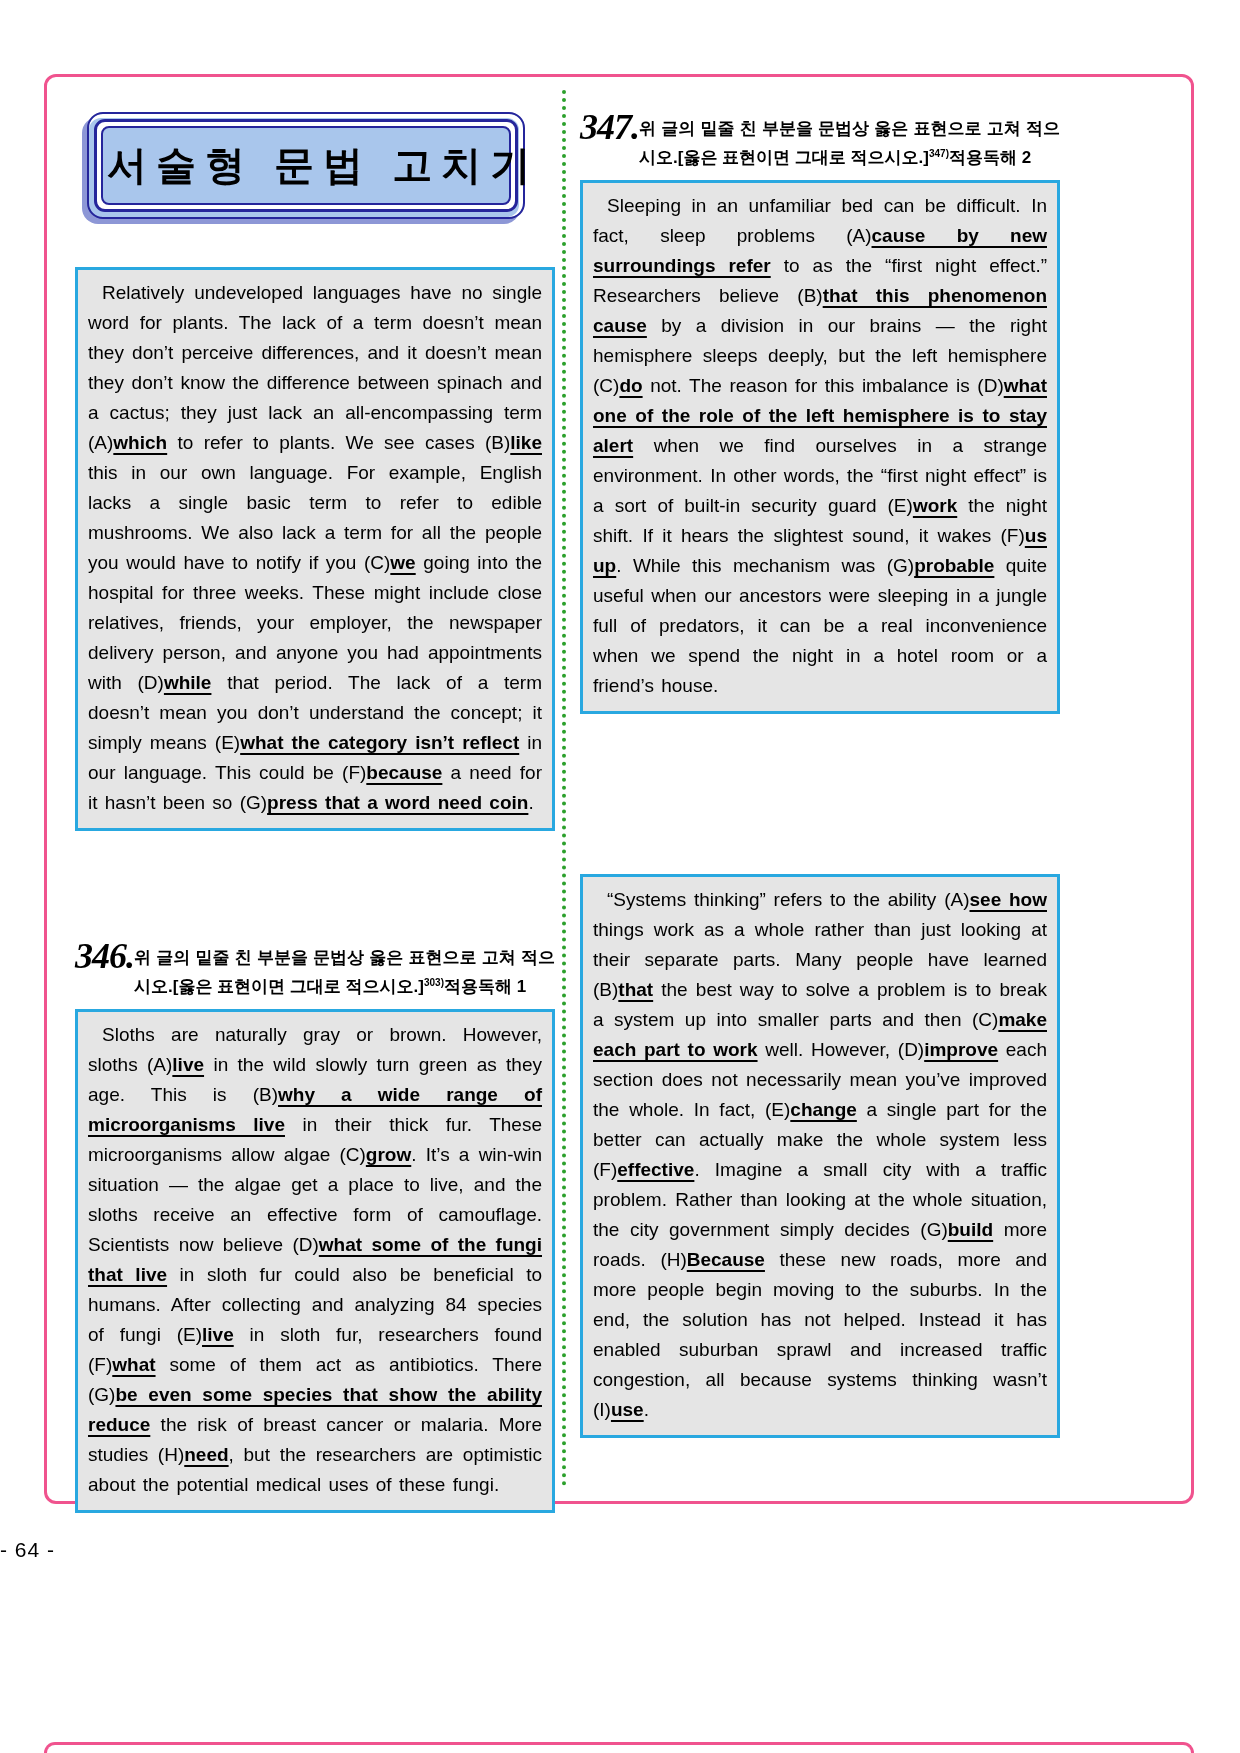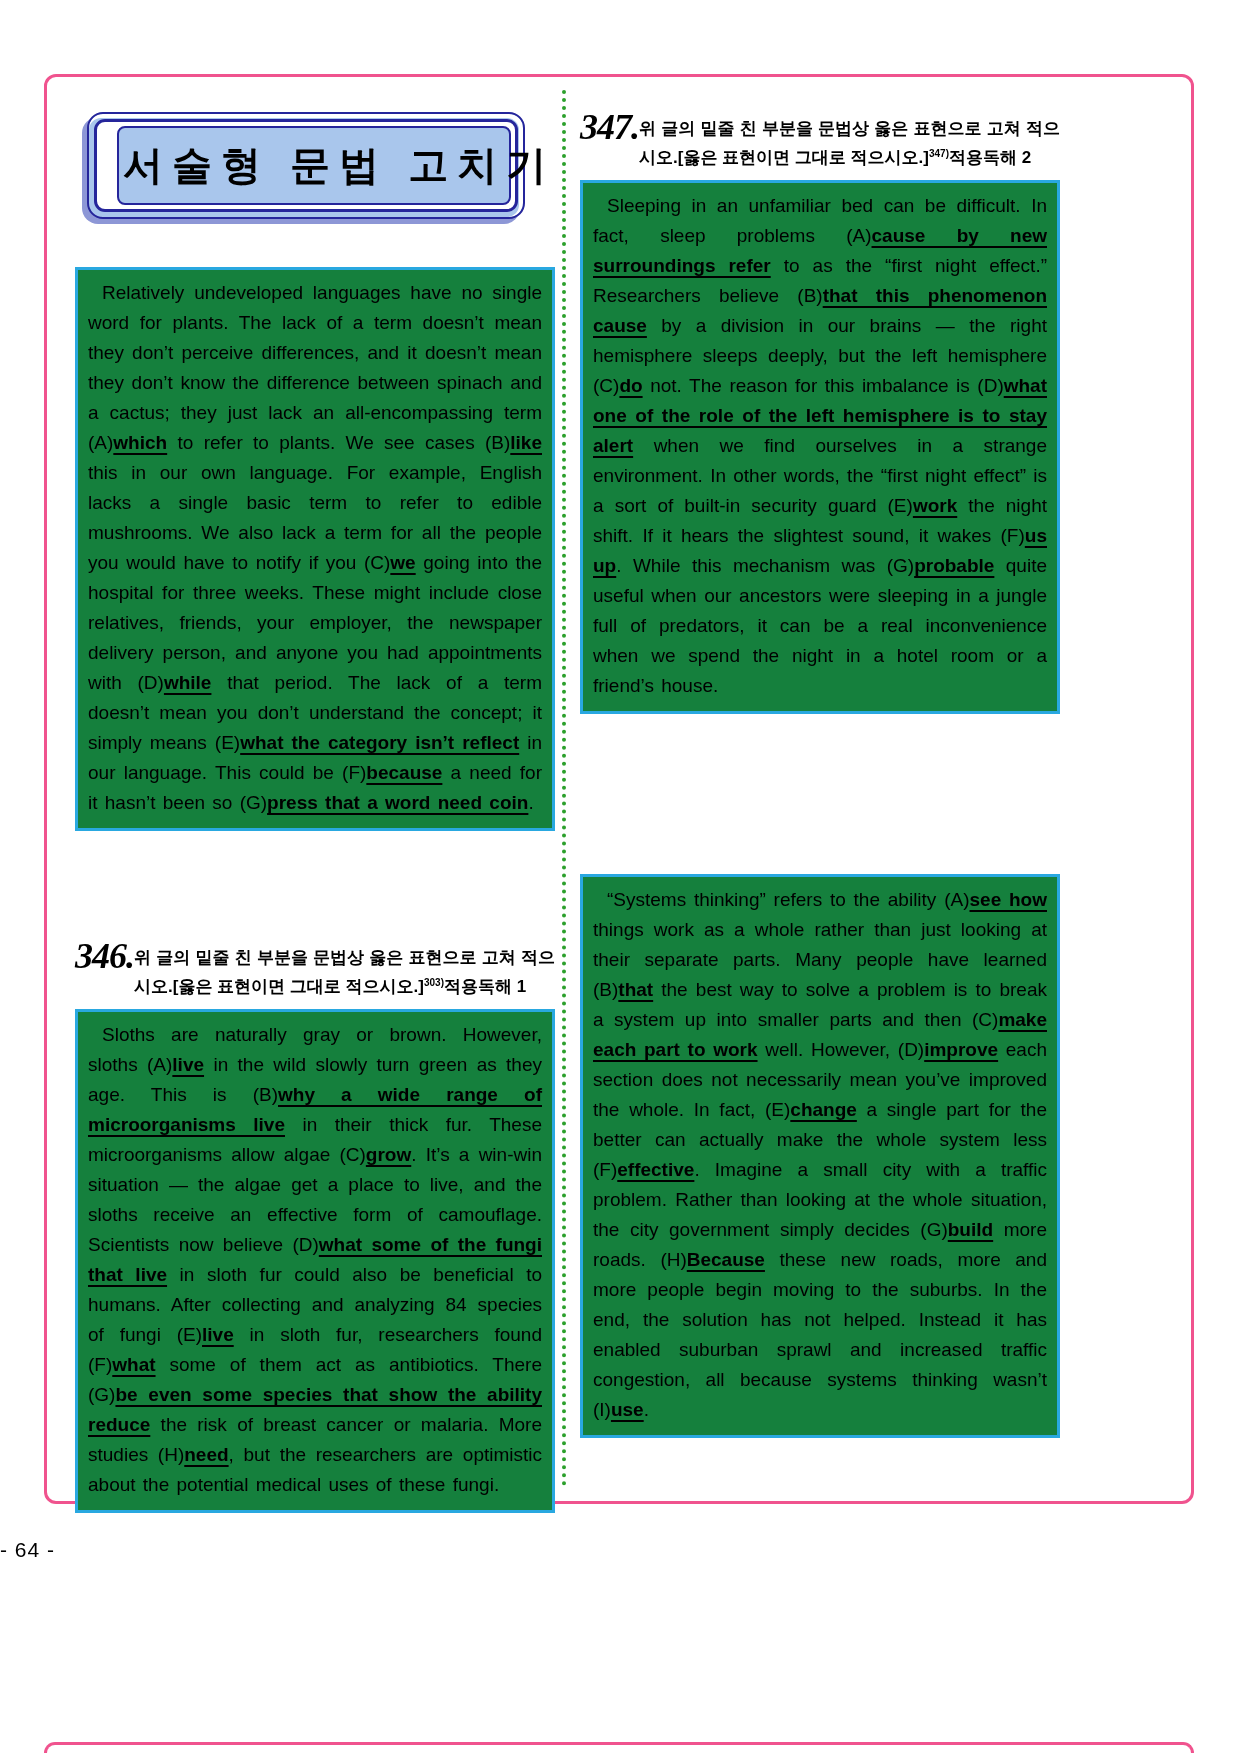--- a/index.html
+++ b/index.html
@@ -36,21 +36,21 @@
     background: var(--title-fill, #a9c6ec);
     border: 2px solid var(--title-border, #25259b); border-radius: 16px;
     padding: 5px; box-shadow: -5px 5px 0 0 #8d97d6, -2px 2px 0 2px #ffffff inset;
   }
   .title-mid {
     border: 3px solid var(--title-border, #25259b); border-radius: 11px;
     background: #ffffff; padding: 4px;
   }
   .title-inner {
     border: 2px solid var(--title-border, #25259b); border-radius: 8px;
-    background: var(--title-fill, #a9c6ec); text-align: center; padding: 10px 4px; margin-left: 16px;
+    background: var(--title-fill, #a9c6ec); text-align: center; padding: 10px 4px;
   }
   .title-text {
     font-size: 40px; font-weight: bold; letter-spacing: 9px; color: #000;
     font-family: "Liberation Sans", sans-serif; white-space: nowrap;
   }
 
   
   .q-header { display: flex; align-items: flex-start; }
   .q-num {
     font-family: "Liberation Serif", serif; font-style: italic; font-weight: bold;
@@ -60,21 +60,21 @@
   .q-prompt {
     font-size: 17px; font-weight: bold; line-height: 25px;
     text-align: justify; flex: 1 1 auto; padding-top: 2px;
   }
   .fn { font-size: 10px; font-weight: bold; vertical-align: 6px; }
   .q-src { font-size: 17px; font-weight: bold; }
 
   
   .passage {
     margin-top: 10px; border: 3px solid var(--box-blue, #29a8e0);
-    background: #15803d; padding: 8px 10px 10px 10px;
+    background: #e5e5e5; padding: 8px 10px 10px 10px;
     font-size: 19px; line-height: 30px; text-align: justify; text-indent: 14px;
     word-spacing: 2px;
   }
   .passage .marked {
     font-weight: bold; text-decoration: underline;
     text-decoration-thickness: 2px; text-underline-offset: 4px;
   }
 
   .mt-q345 { margin-top: 48px; }
   .mt-q346 { margin-top: 112px; }

